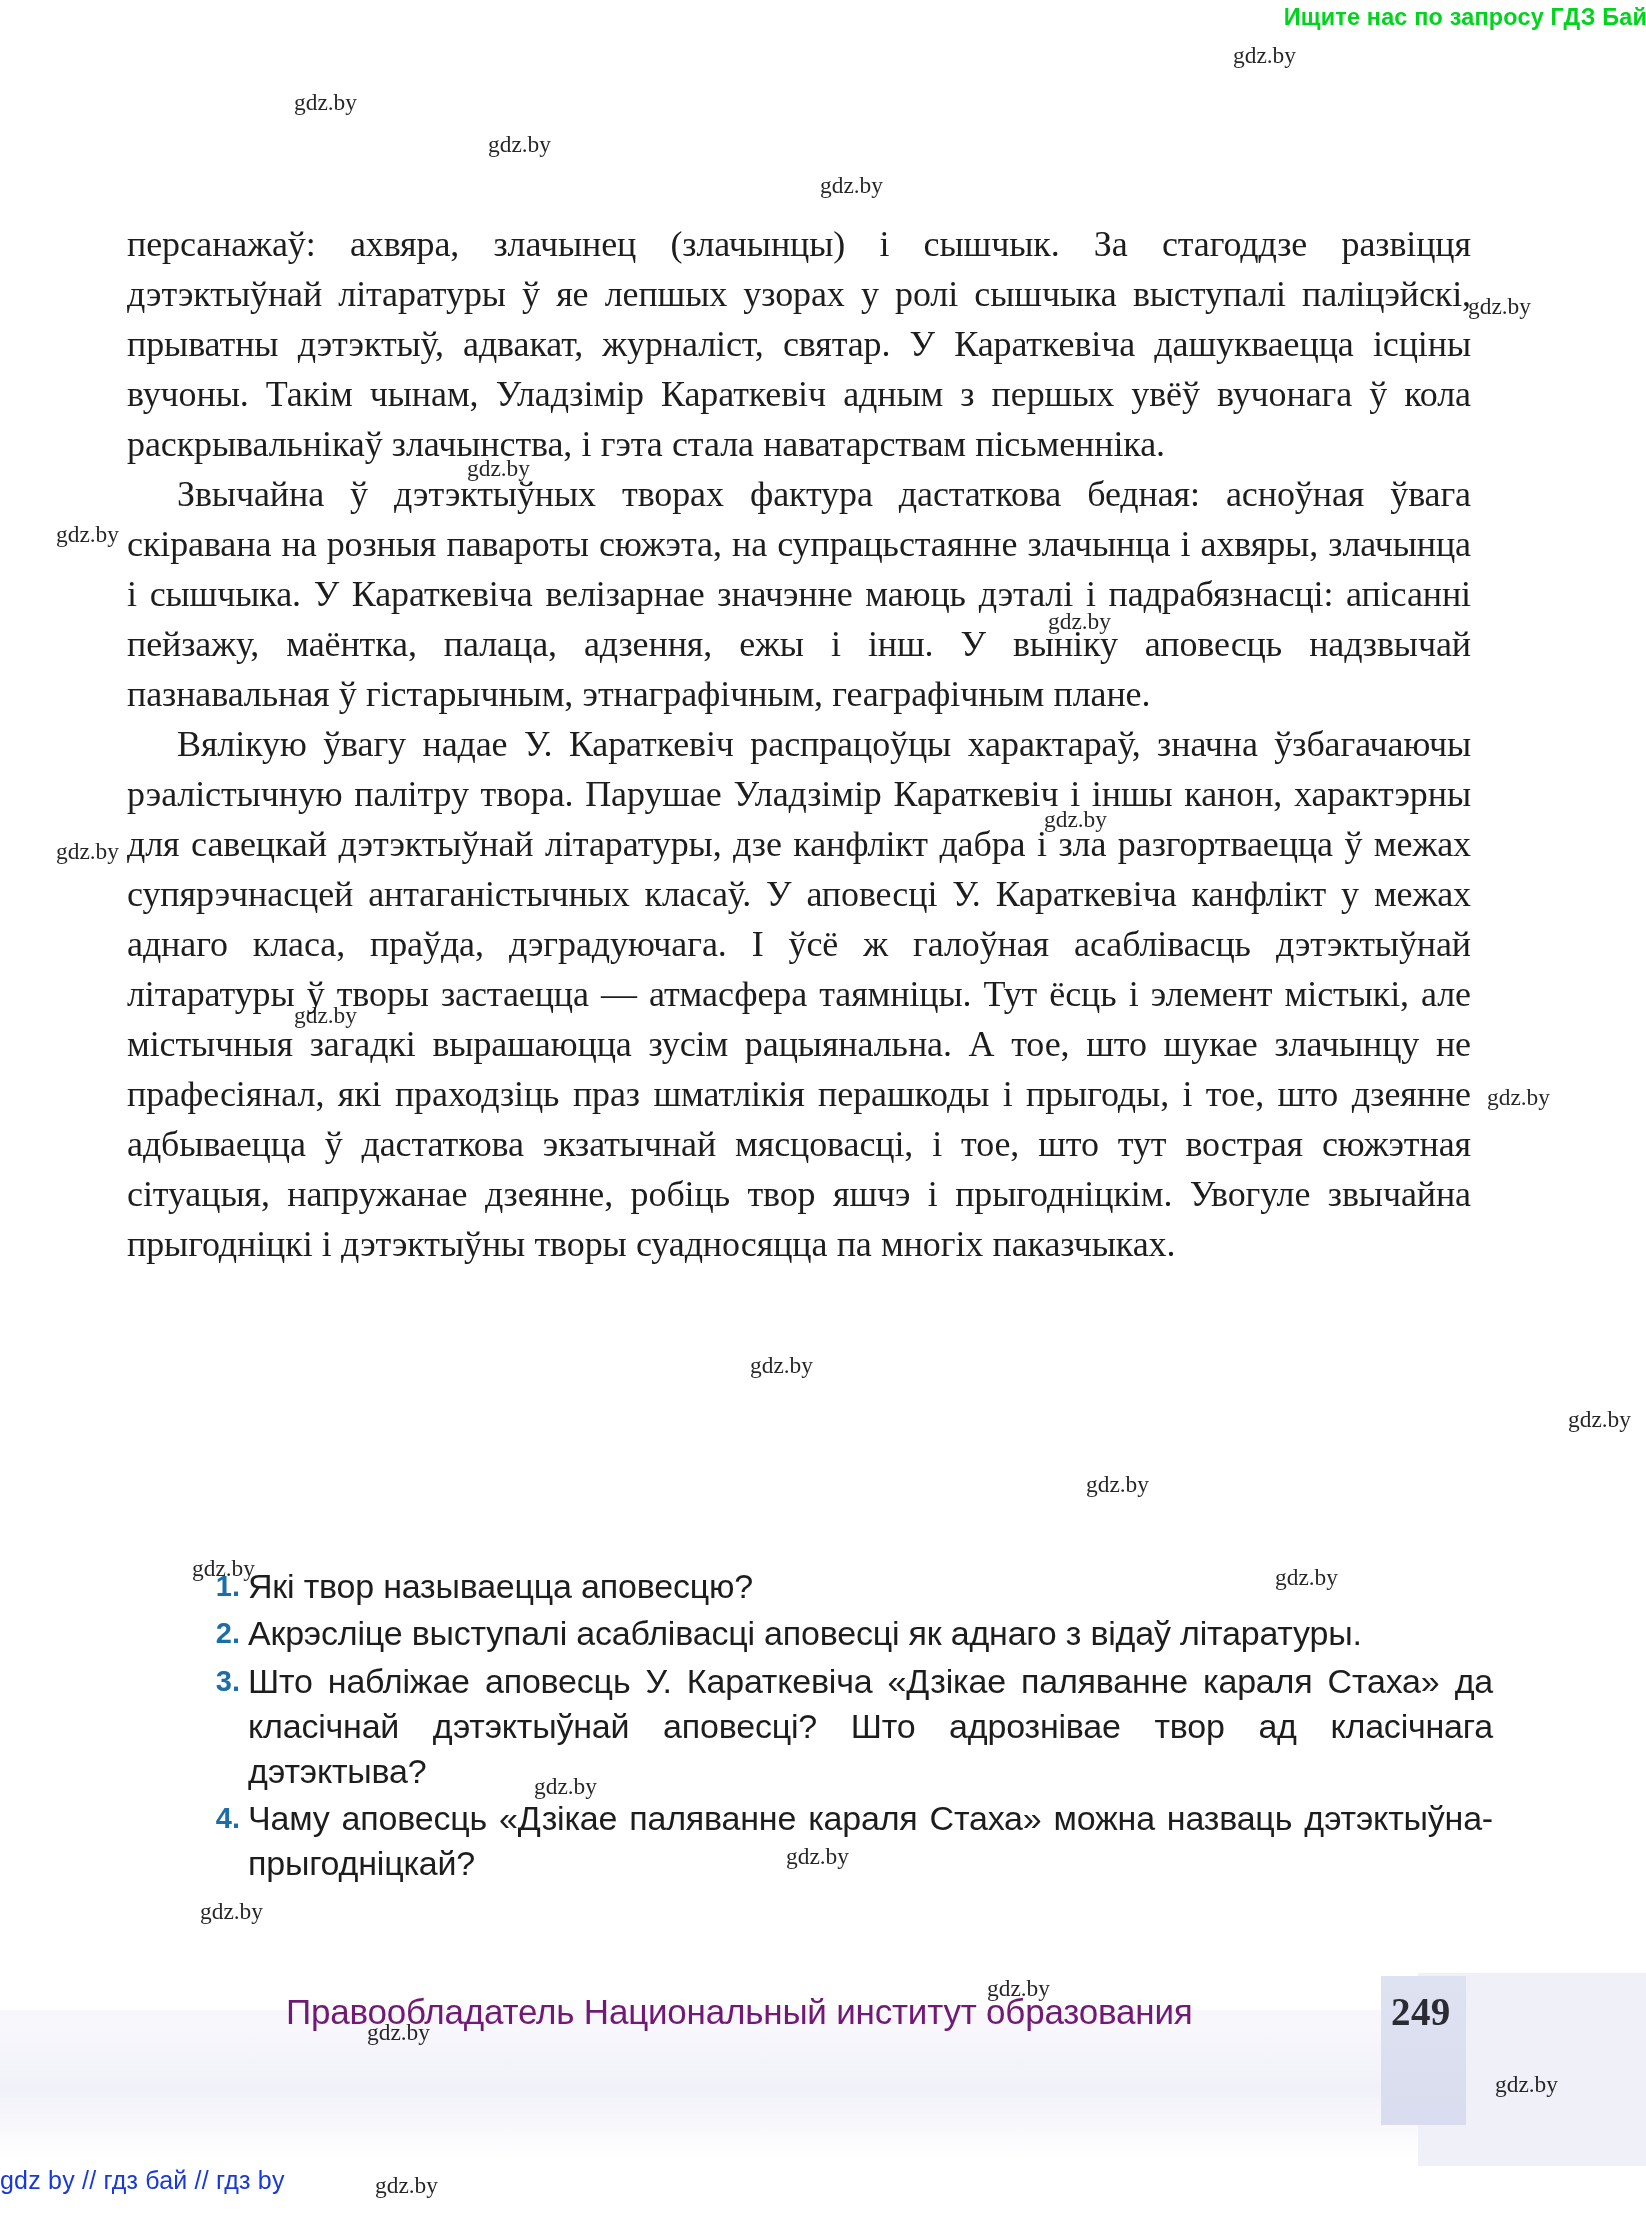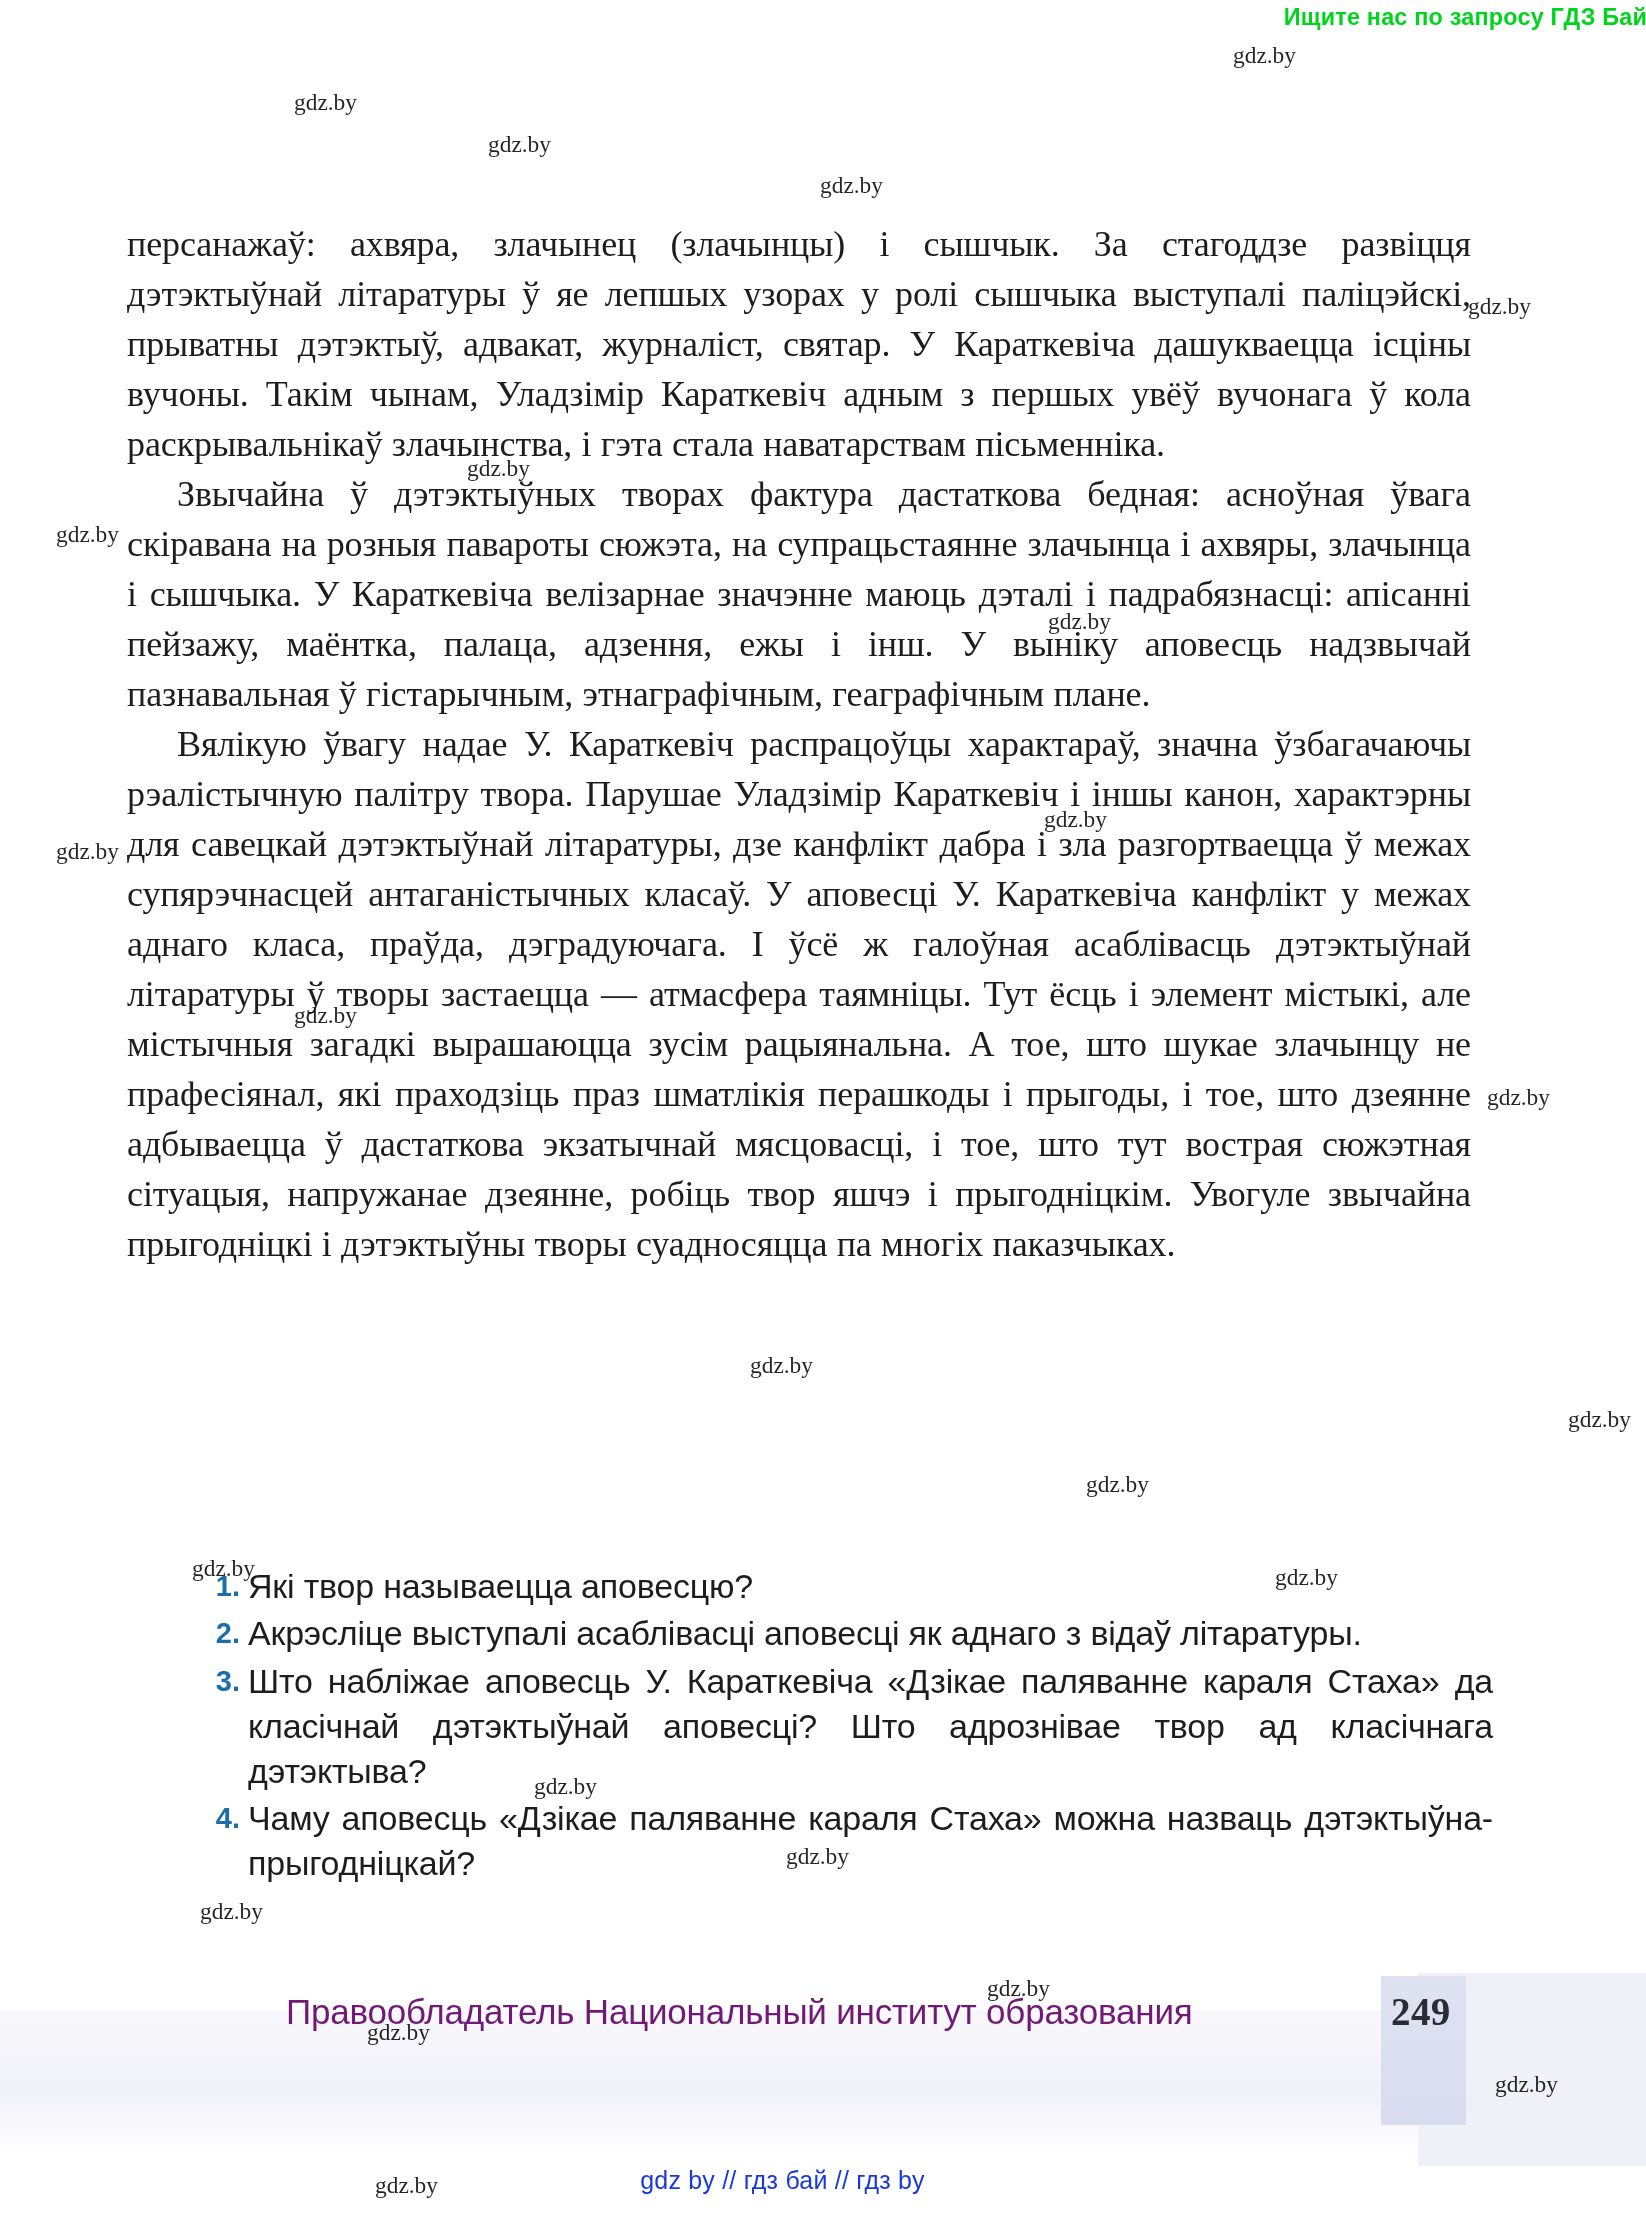--- a/index.html
+++ b/index.html
@@ -148,21 +148,21 @@
     white-space: nowrap;
     letter-spacing: -0.2px;
   }
 
   
   #footer {
     position: absolute;
     left: 0px;
     top: 2166px;
     width: 1565px;
-    text-align: center;
+    text-align: left;
     font-family: "Liberation Sans", sans-serif;
     font-size: 25px;
     color: #1939d8;
     white-space: nowrap;
     letter-spacing: 0.2px;
   }
 
   
   .wm {
     position: absolute;

